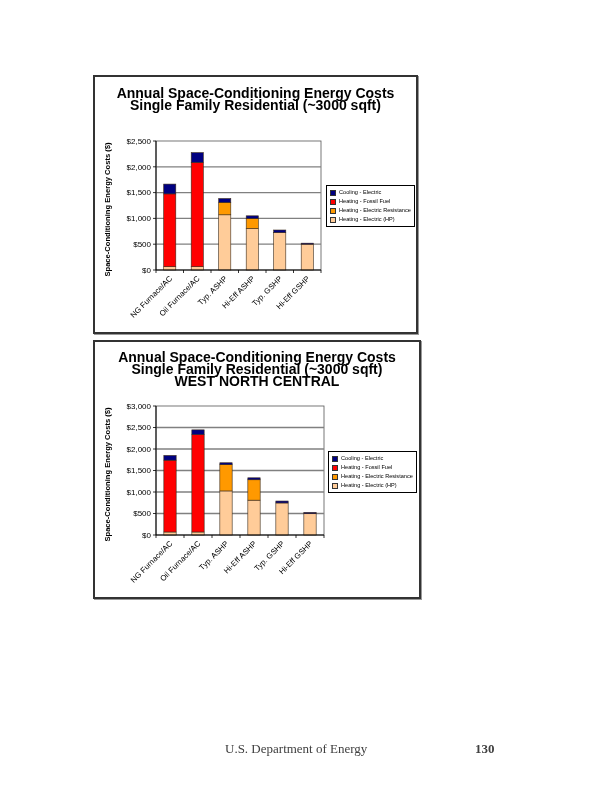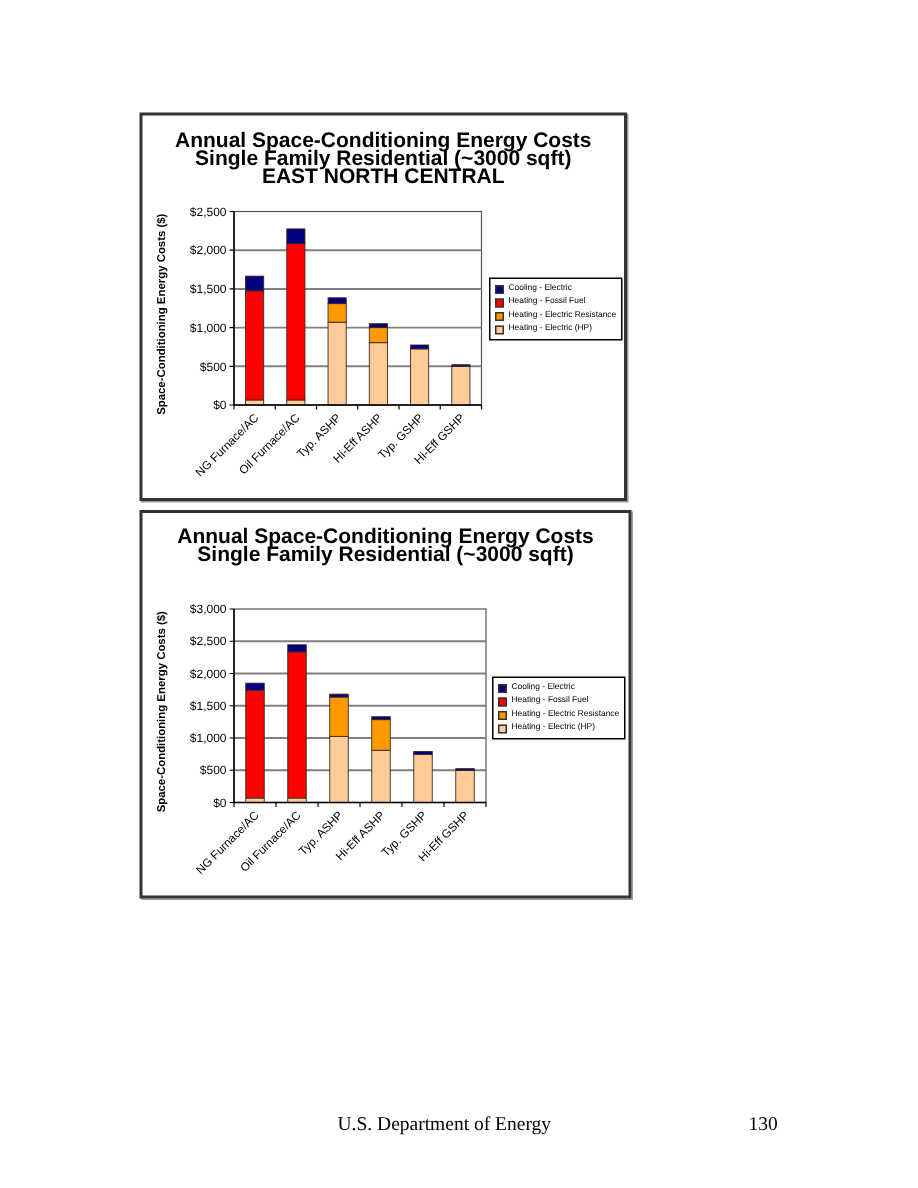--- a/index.html
+++ b/index.html
@@ -3,30 +3,29 @@
   <meta charset="utf-8">
   <style>
     html, body { margin: 0; padding: 0; background: #ffffff; }
     body { width: 612px; height: 792px; position: relative; overflow: hidden; font-family: "Liberation Sans", sans-serif; }
     .chart-frame { position: absolute; border: 2px solid #333; background: #fff; box-shadow: 1px 1px 0 #999; box-sizing: border-box; }
     .chart-title { position: absolute; left: 0; width: 100%; text-align: center; font-weight: bold; font-size: 14px; line-height: 12px; color: #000; }
     .chart-svg { position: absolute; left: 0; top: 0; }
     .legend { position: absolute; border: 1px solid #000; background: #fff; padding: 2px 3px; font-size: 5.6px; line-height: 9px; }
     .legend-item { white-space: nowrap; display: flex; align-items: center; }
     .legend-swatch { display: inline-block; width: 4px; height: 4px; border: 0.6px solid #333; margin-right: 3px; }
-    .footer { position: absolute; top: 741px; font-family: "Liberation Serif", serif; font-size: 13px; color: #000000; }
+    .footer { position: absolute; top: 741px; font-family: "Liberation Serif", serif; font-size: 13px; color: #404040; }
   </style>
 </head>
 <body>
 
 <div class="chart-frame" style="left:93px; top:75px; width:325px; height:259px;">
   <div class="chart-title" style="top:10px;">
     <div>Annual Space-Conditioning Energy Costs</div>
     <div>Single Family Residential (~3000 sqft)</div>
-    <div>EAST NORTH CENTRAL</div>
   </div>
   <svg class="chart-svg" id="svg0" width="325" height="259">
       <rect x="61" y="64" width="165" height="129" fill="#fff" stroke="#555" stroke-width="0.8"></rect>
       <line x1="58" x2="61" y1="193" y2="193" stroke="#000" stroke-width="0.8"></line>
       <text x="56" y="195.8" text-anchor="end" font-size="8" font-family="Liberation Sans, sans-serif" fill="#000">$0</text>
       <line x1="61" x2="226" y1="167.2" y2="167.2" stroke="#808080" stroke-width="1.3"></line>
       <line x1="58" x2="61" y1="167.2" y2="167.2" stroke="#000" stroke-width="0.8"></line>
       <text x="56" y="170" text-anchor="end" font-size="8" font-family="Liberation Sans, sans-serif" fill="#000">$500</text>
       <line x1="61" x2="226" y1="141.4" y2="141.4" stroke="#808080" stroke-width="1.3"></line>
       <line x1="58" x2="61" y1="141.4" y2="141.4" stroke="#000" stroke-width="0.8"></line>
@@ -89,20 +88,21 @@
         <span class="legend-swatch" style="background: rgb(255, 204, 153);"></span>
         <span>Heating - Electric (HP)</span>
       </div>
     </div>
 </div>
 
 <div class="chart-frame" style="left:93px; top:340px; width:328px; height:259px;">
   <div class="chart-title" style="top:9px;">
     <div>Annual Space-Conditioning Energy Costs</div>
     <div>Single Family Residential (~3000 sqft)</div>
+    <div>WEST NORTH CENTRAL</div>
   </div>
   <svg class="chart-svg" id="svg1" width="328" height="259">
       <rect x="61" y="64" width="168" height="129" fill="#fff" stroke="#555" stroke-width="0.8"></rect>
       <line x1="58" x2="61" y1="193" y2="193" stroke="#000" stroke-width="0.8"></line>
       <text x="56" y="195.8" text-anchor="end" font-size="8" font-family="Liberation Sans, sans-serif" fill="#000">$0</text>
       <line x1="61" x2="229" y1="171.5" y2="171.5" stroke="#808080" stroke-width="1.3"></line>
       <line x1="58" x2="61" y1="171.5" y2="171.5" stroke="#000" stroke-width="0.8"></line>
       <text x="56" y="174.3" text-anchor="end" font-size="8" font-family="Liberation Sans, sans-serif" fill="#000">$500</text>
       <line x1="61" x2="229" y1="150" y2="150" stroke="#808080" stroke-width="1.3"></line>
       <line x1="58" x2="61" y1="150" y2="150" stroke="#000" stroke-width="0.8"></line>
@@ -165,13 +165,13 @@
         <span>Heating - Electric Resistance</span>
       </div>
       <div class="legend-item">
         <span class="legend-swatch" style="background: rgb(255, 204, 153);"></span>
         <span>Heating - Electric (HP)</span>
       </div>
     </div>
 </div>
 
 <div class="footer" style="left:225px;">U.S. Department of Energy</div>
-<div class="footer" style="left:499px;">130</div>
+<div class="footer" style="left:475px;font-weight:bold;">130</div>
 
 </body></html>

